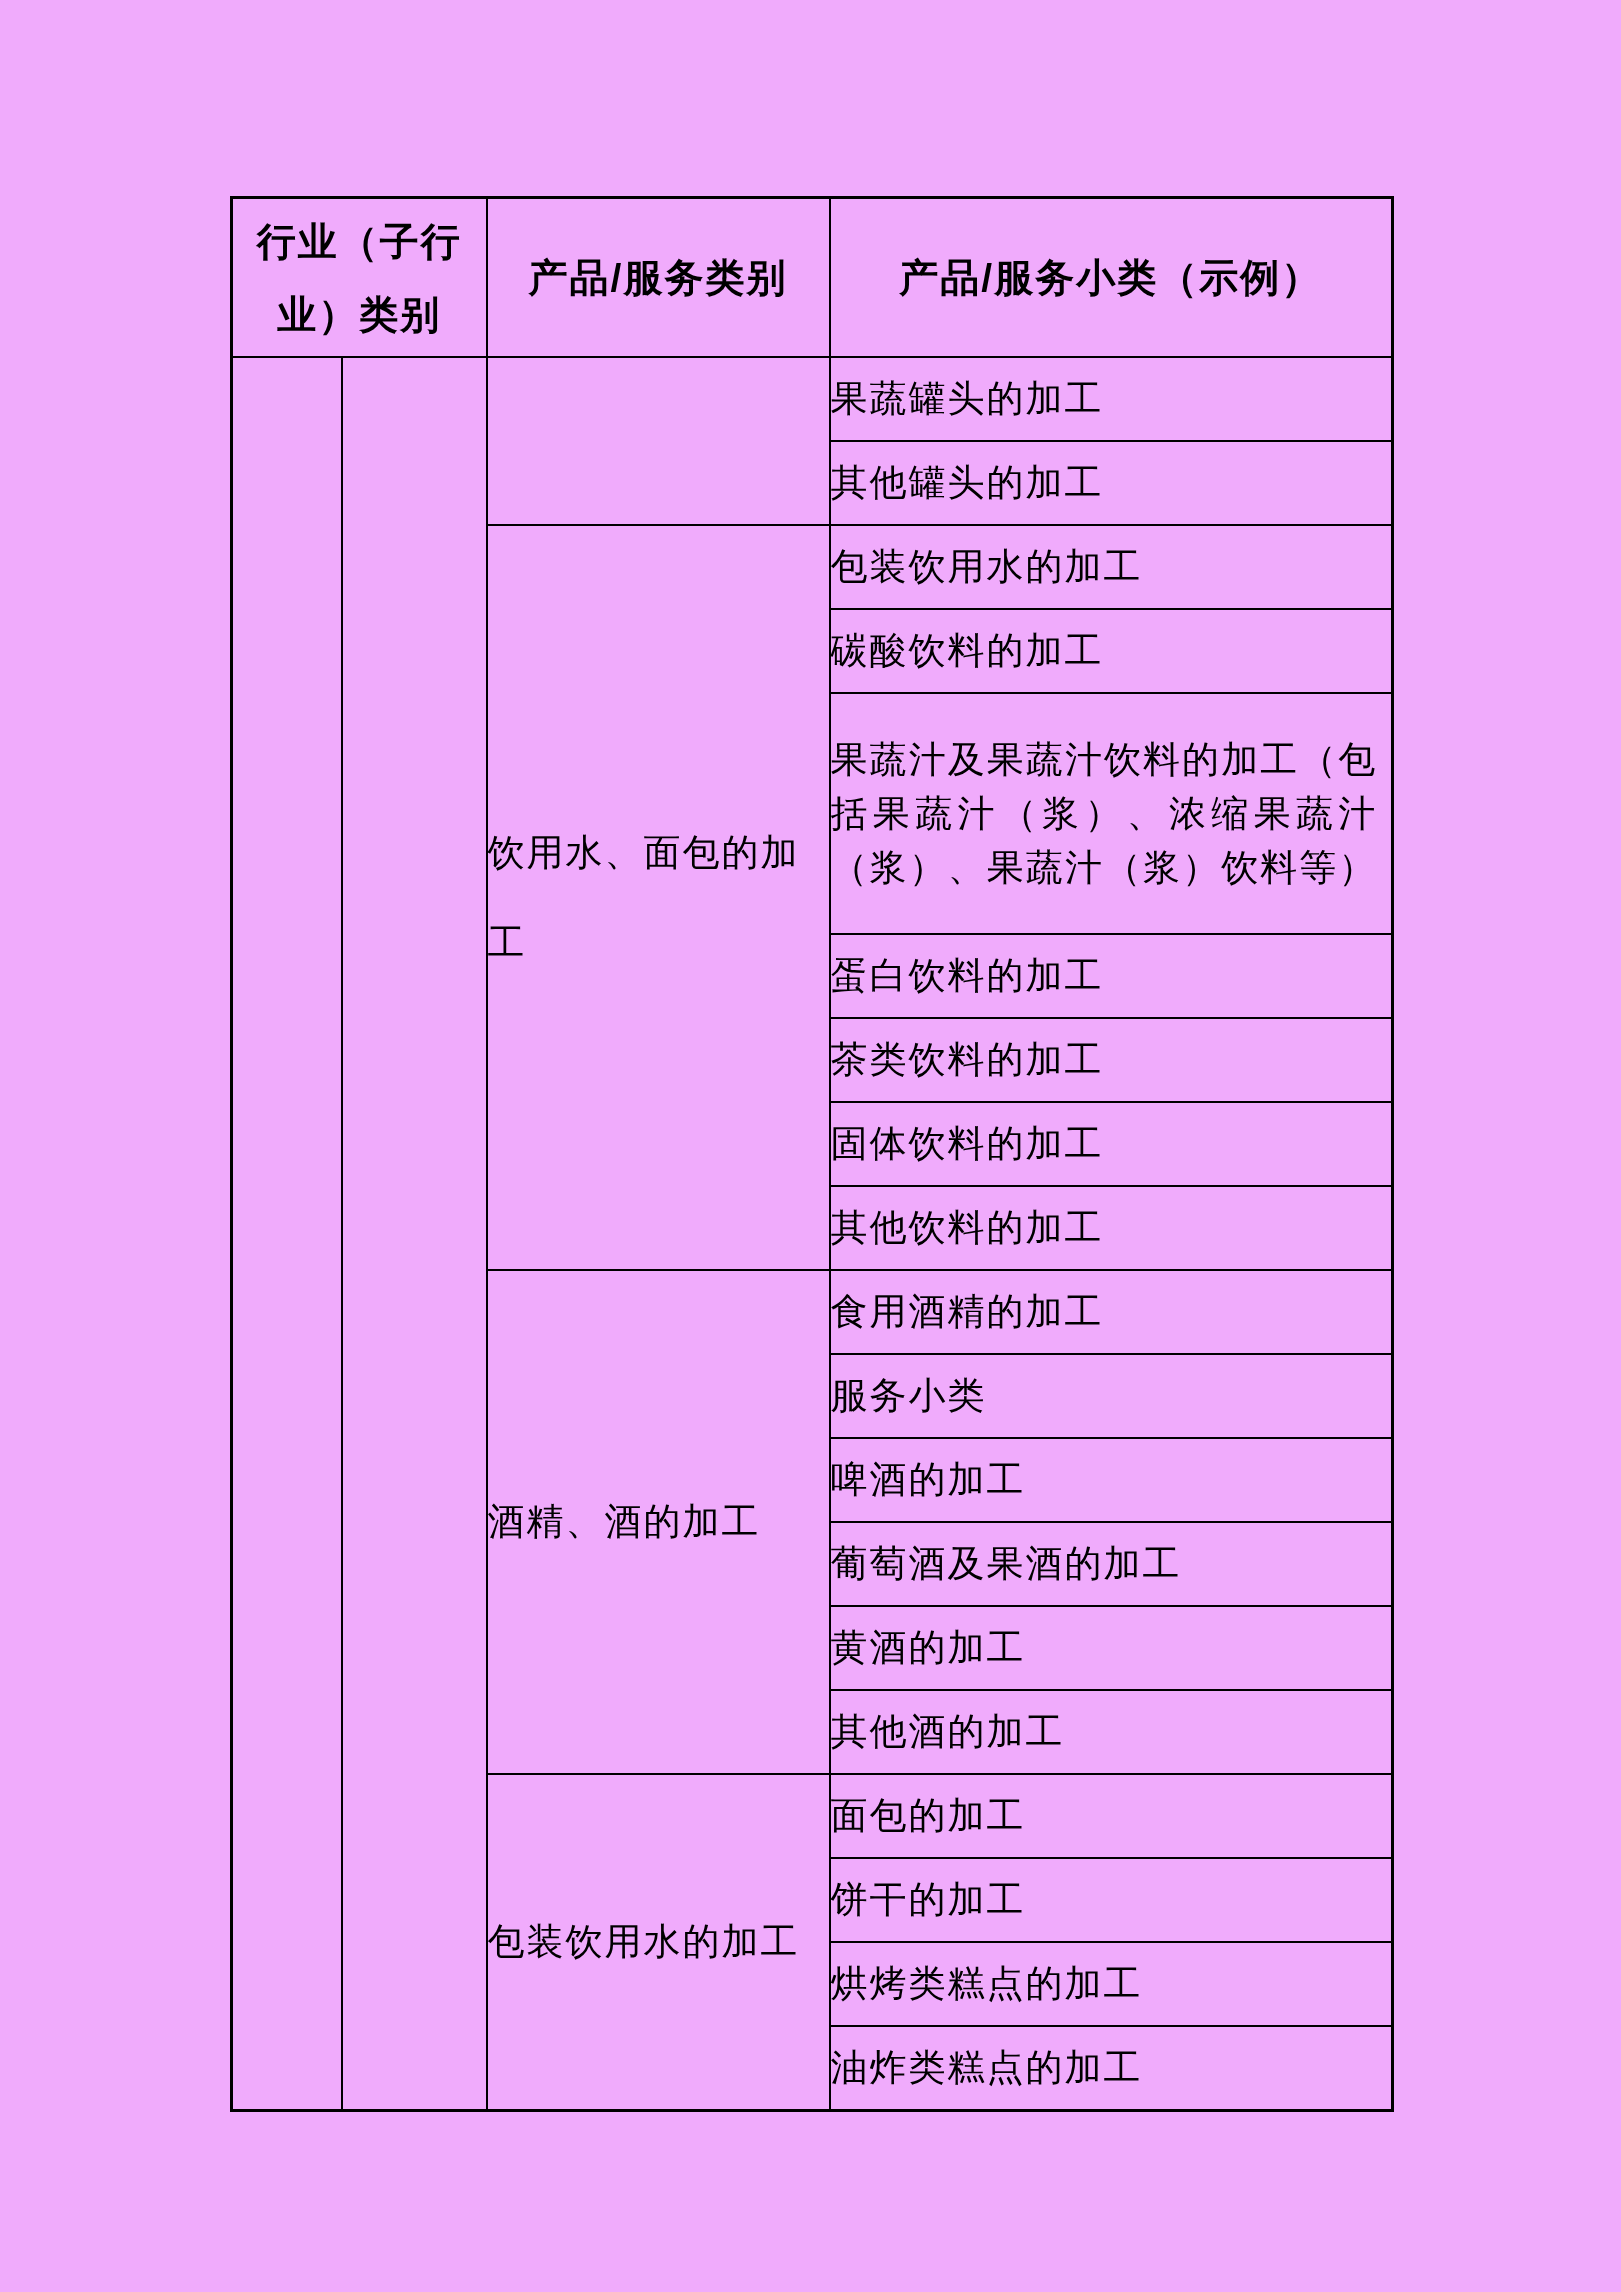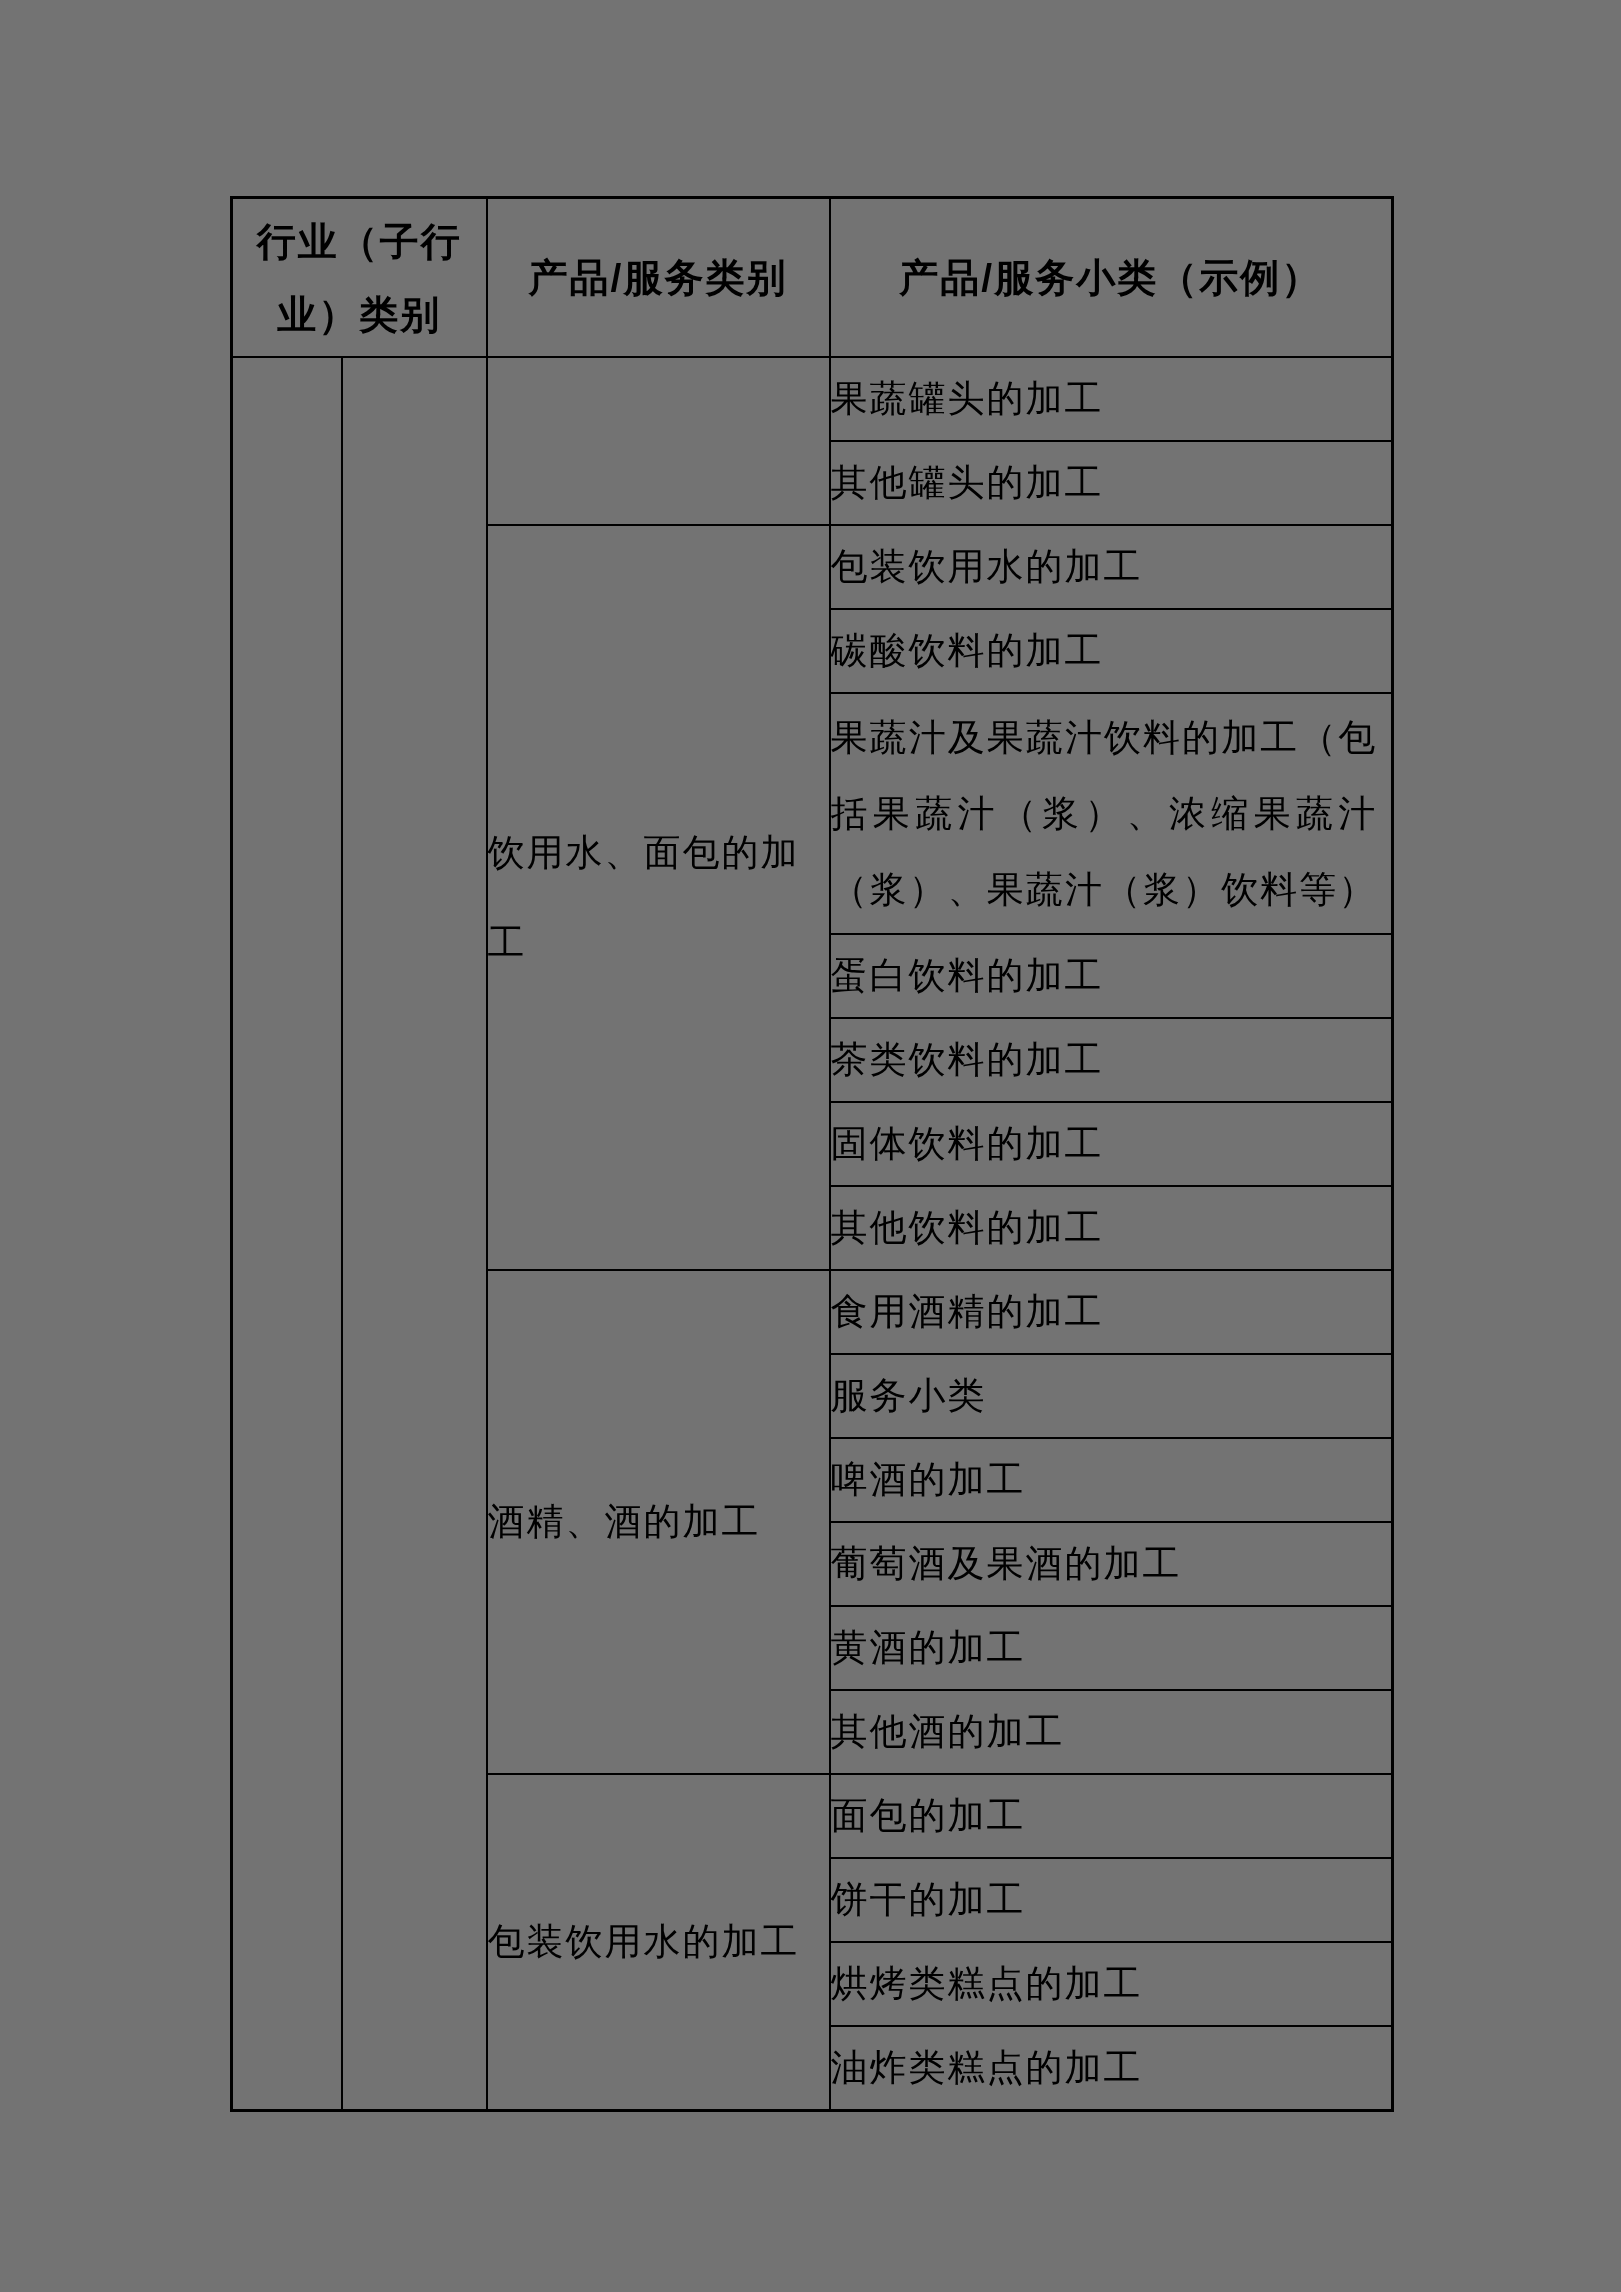--- a/index.html
+++ b/index.html
@@ -1,20 +1,20 @@
 <!DOCTYPE html>
 <html><head>
 <meta charset="utf-8">
 <style>
   html, body { margin: 0; padding: 0; }
   .page {
     position: relative;
     width: 1621px;
     height: 2293px;
-    background: #737373;
+    background: #f0abfc;
     overflow: hidden;
   }
   table.doc-table {
     position: absolute;
     left: 230px;
     top: 196px;
     width: 1160px;
     border-collapse: collapse;
     table-layout: fixed;
     border: 3.9px solid #000;
@@ -42,21 +42,21 @@
     font-size: 37px;
     line-height: 82px;
     text-align: left;
     letter-spacing: 2px;
     padding-left: 15.7px;
     padding-right: 13.7px;
     margin-left: 10px;
   }
   td.item.tall {
     height: 239px;
-    line-height: 76px;
+    line-height: 54px;
     text-align: justify;
     text-align-last: justify;
     letter-spacing: 0;
     padding-right: 15.7px;
   }
   td.cat {
     font-family: "Liberation Serif", serif;
     font-size: 37px;
     line-height: 90px;
     text-align: left;

